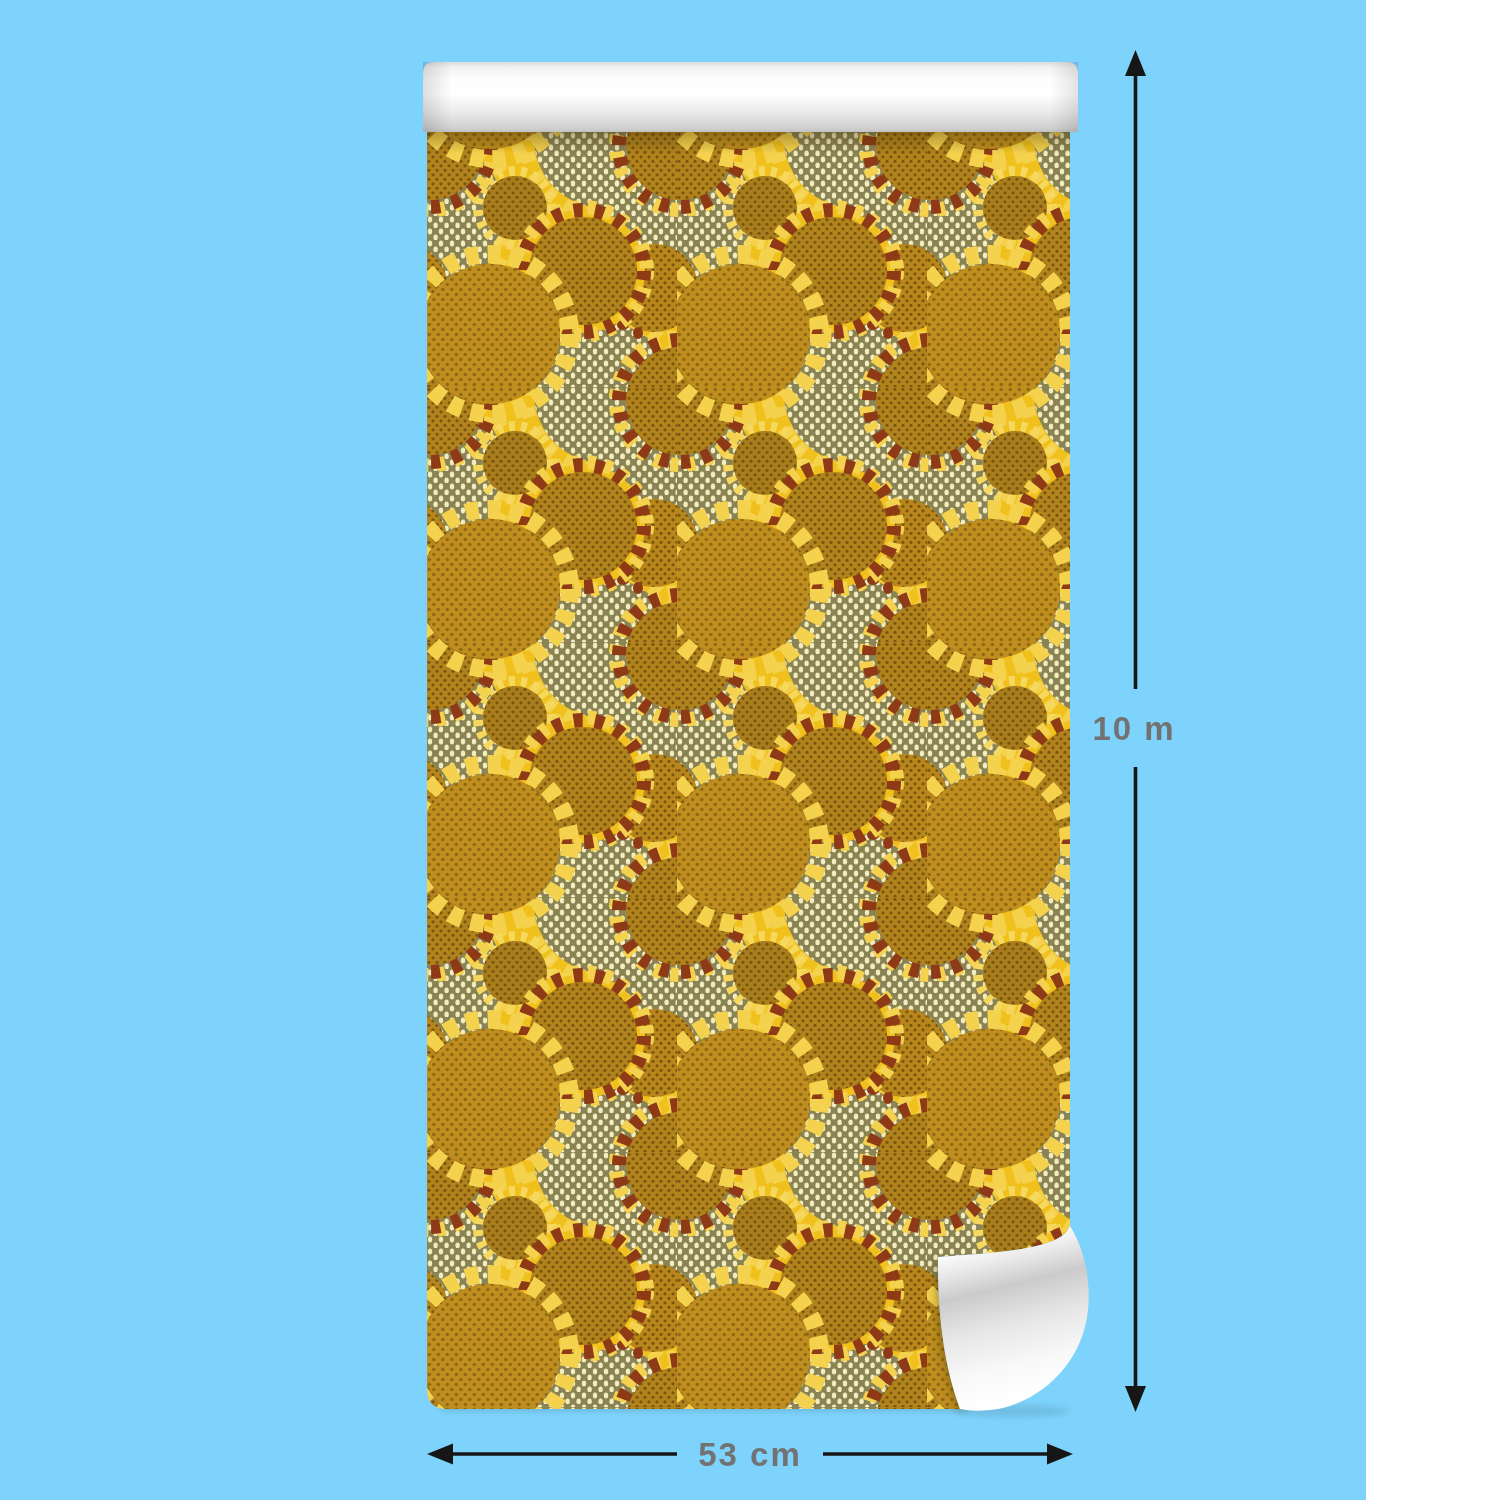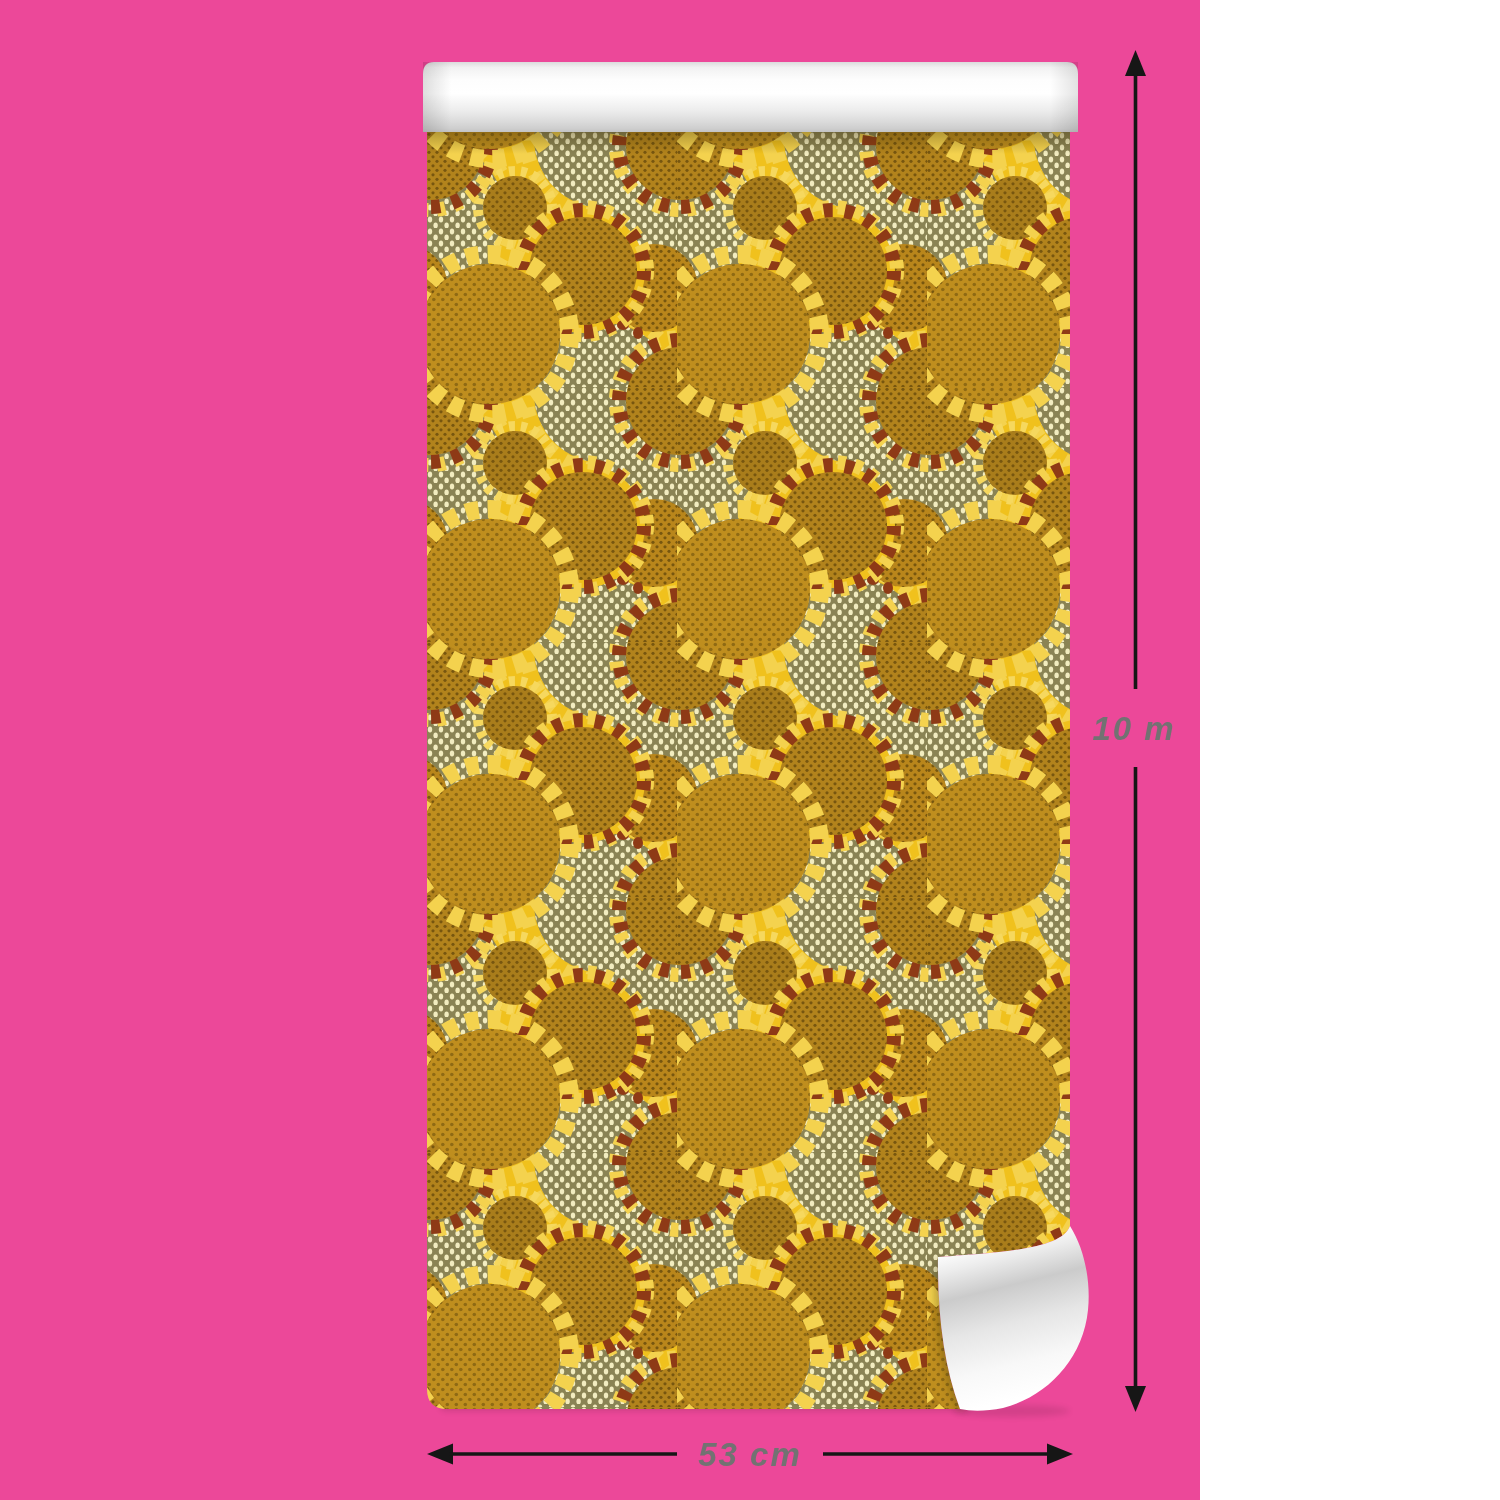--- a/index.html
+++ b/index.html
@@ -1,17 +1,17 @@
 <!DOCTYPE html>
 <html><head>
 <meta charset="utf-8">
 <style>
   html,body{margin:0;padding:0;background:#ffffff;}
-  .canvas{position:relative;width:1200px;height:1500px;background:#ec4899;overflow:hidden;
-          font-family:"Liberation Sans", sans-serif;font-style:italic;}
+  .canvas{position:relative;width:1366px;height:1500px;background:#7dd3fc;overflow:hidden;
+          font-family:"Liberation Sans", sans-serif;}
   svg{display:block;}
   .dim-label{font-family:"Liberation Sans", sans-serif;font-weight:bold;font-size:33px;letter-spacing:2px;}
 </style>
 </head>
 <body>
 
 <div class="canvas">
 <svg width="1500" height="1500" viewBox="0 0 1500 1500">
   <defs>
 

